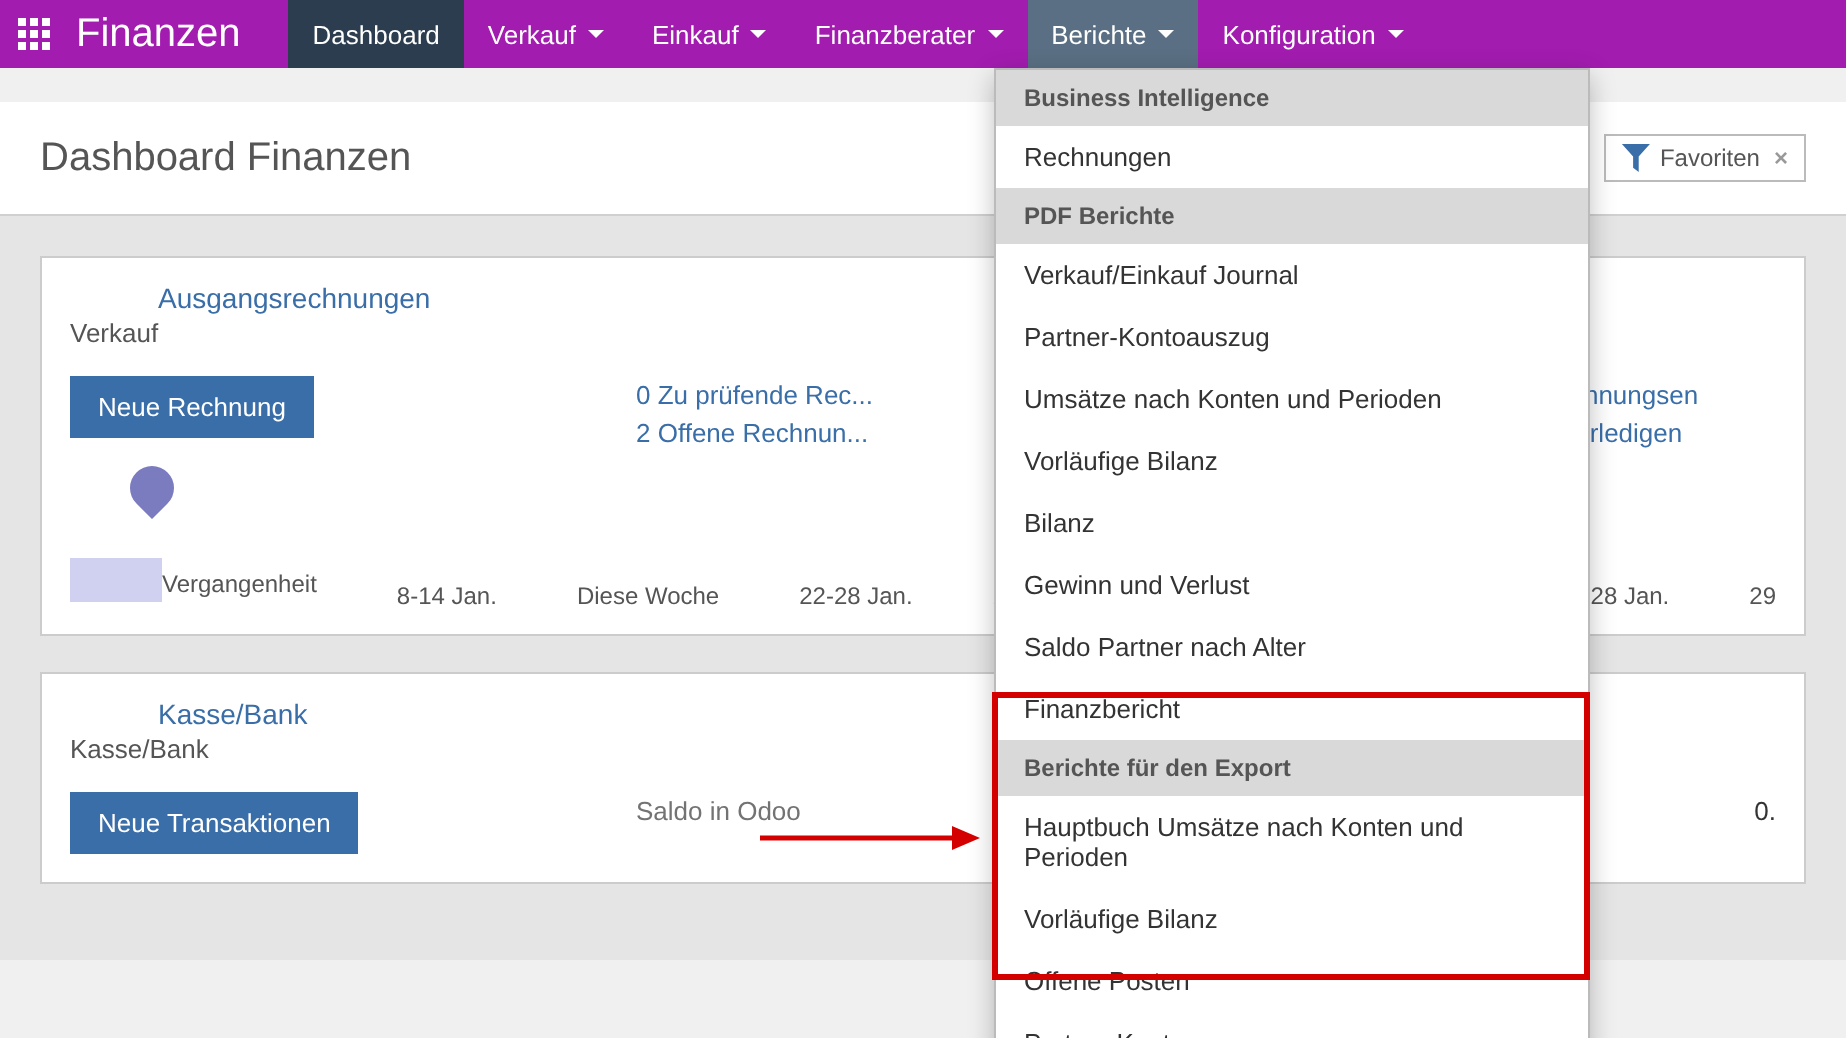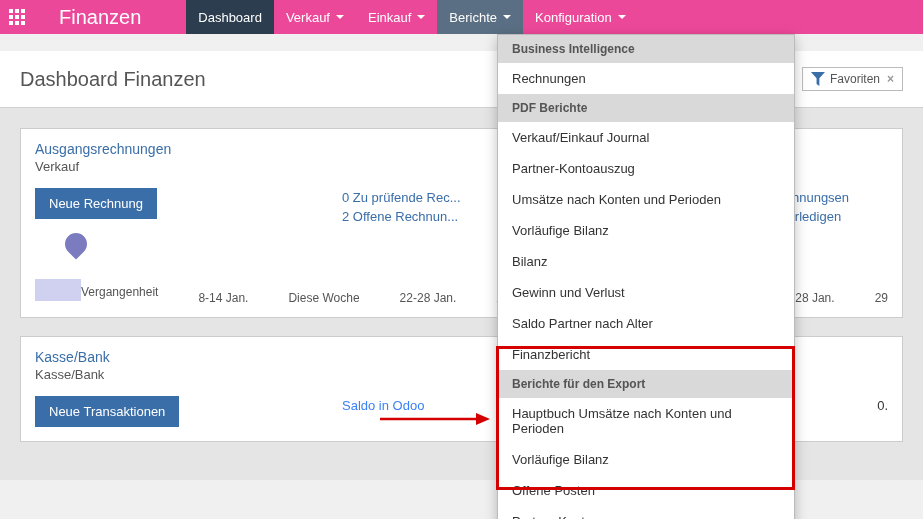--- a/index.html
+++ b/index.html
@@ -7,26 +7,25 @@
     margin: 0;
     font-family: Arial, Helvetica, sans-serif;
     font-size: 13px;
     background: #f0f0f0;
     width: 923px;
     height: 519px;
     overflow: hidden;
     position: relative;
   }
   .navbar {
-    background: #ec4899;
+    background: #a21caf;
     height: 34px;
     display: flex;
     align-items: center;
     color: #fff;
-    gap: 21px;
   }
   .apps-icon {
     width: 34px; height: 34px;
     display: flex; align-items: center; justify-content: center;
     cursor: pointer;
   }
   .apps-icon svg { fill: #fff; }
   .brand {
     font-size: 20px;
     font-weight: 400;
@@ -80,36 +79,36 @@
   }
   .fav-btn .x { color:#999; font-weight:bold; margin-left:2px; }
   .content { padding: 20px; background: #e5e5e5; }
   .card {
     background: #fff;
     border: 1px solid #ccc;
     margin-bottom: 18px;
     position: relative;
   }
   .card-head { padding: 12px 14px 6px 14px; }
-  .card-title { color: #3a6ea8; font-size: 14px; font-weight: 500; }
+  .card-title { color: #3a6ea8; font-size: 14px; font-weight: 500; margin-left: 44px; }
   .card-sub { color: #555; margin-top: 2px; }
-  .card-body { padding: 8px 14px 14px 14px; display: flex; gap: 27px; }
+  .card-body { padding: 8px 14px 14px 14px; display: flex; gap: 3px; }
   .btn-primary {
     background: #3a6ea8;
     color: #fff;
     border: none;
     padding: 8px 14px;
     font-size: 13px;
     cursor: pointer;
   }
   .left-col { width: 280px; }
   .stats { flex: 1; }
   .stat-row { display: flex; justify-content: space-between; color: #3a6ea8; padding: 2px 0; }
   .stat-row .val { color: #333; width: 50px; text-align: right; }
-  .stat-row.plain .lbl { color:#3b82f6;text-align:center; }
+  .stat-row.plain .lbl { color:#737373;text-align:center; }
   .right-col { width: 130px; color:#3a6ea8; }
   .right-col div { padding:2px 0; }
   .drop {
     width: 22px; height: 22px;
     background: #7b7bc0;
     border-radius: 50% 50% 50% 0;
     transform: rotate(-45deg);
     margin: 14px 0 0 30px;
   }
   .timeline {
@@ -191,20 +190,24 @@
   <div class="nav-items">
     <div class="nav-item active">
         <span>Dashboard</span>
       </div>
     <div class="nav-item">
         <span>Verkauf</span>
         <span class="caret"></span>
       </div>
     <div class="nav-item">
         <span>Einkauf</span>
+        <span class="caret"></span>
+      </div>
+    <div class="nav-item">
+        <span>Finanzberater</span>
         <span class="caret"></span>
       </div>
     <div class="nav-item open">
         <span>Berichte</span>
         <span class="caret"></span>
       </div>
     <div class="nav-item">
         <span>Konfiguration</span>
         <span class="caret"></span>
       </div>

